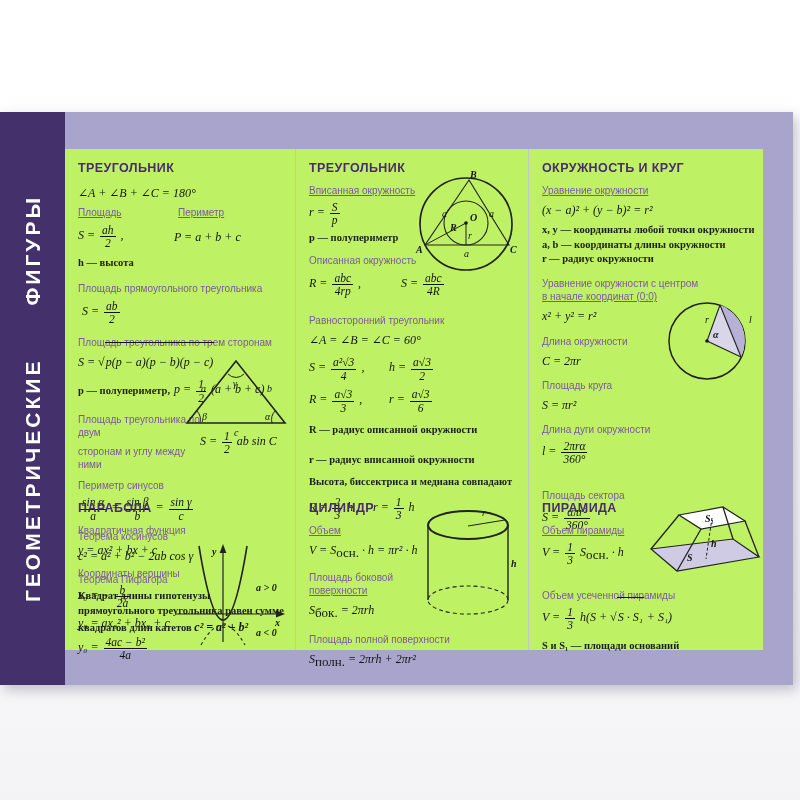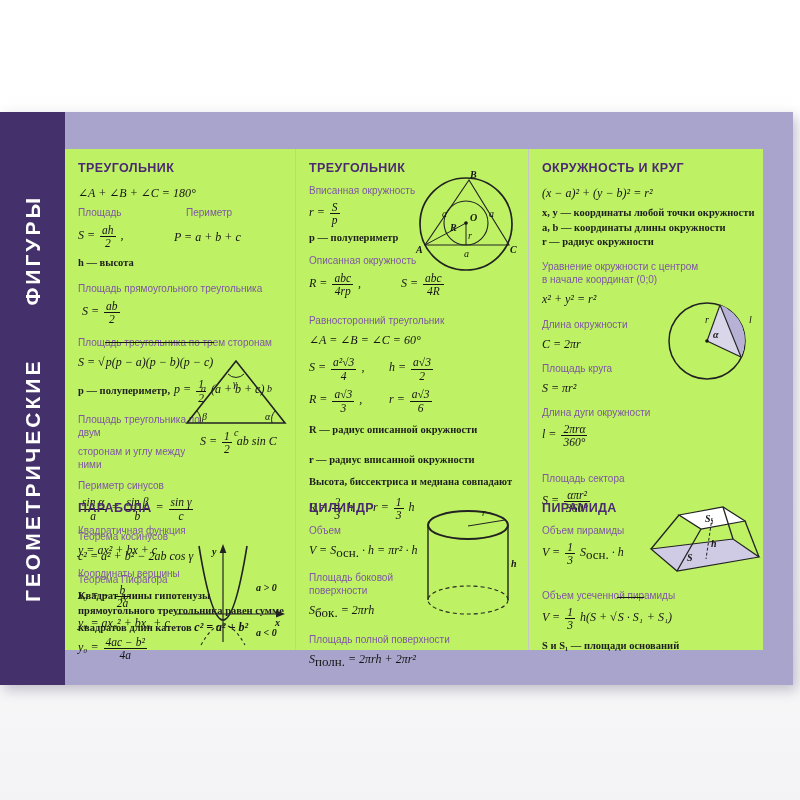--- a/index.html
+++ b/index.html
@@ -25,31 +25,31 @@
   .panel{
     background:#bef264;height:501px;
     display:grid;grid-template-columns:231px 233px 234px;
   }
   .colm{position:relative;padding:12px 6px 0 13px;box-sizing:border-box;}
   .colm.b{border-right:1px solid #c6c6cc;}
   .sec2{position:absolute;top:352px;left:13px;right:6px;}
 
   .h1{font-size:12.5px;font-weight:bold;color:#4b2a72;letter-spacing:.4px;margin:0 0 9px 0;}
   .lbl{font-size:10px;color:#7e56a4;margin:8px 0 2px 0;line-height:1.3;}
-  .lbl.t{margin-top:0;}
+  .lbl.t{margin-top:0;text-decoration:underline;}
   .note{font-family:"Liberation Serif","DejaVu Serif",serif;font-weight:bold;font-size:10.5px;color:#1d1d1d;margin:3px 0;line-height:1.4;}
   .math{font-family:"Liberation Serif","DejaVu Serif",serif;font-style:italic;font-size:12px;color:#141414;margin:3px 0;line-height:1.5;}
   div.math{margin:4px 0;}
   .pair{display:flex;align-items:center;}
   .pair >span:first-child{width:96px;}
   .pair.w92 >span:first-child{width:92px;}
   .pair.w80 >span:first-child{width:80px;}
   .pair.w62 >span:first-child{width:64px;}
   .lblpair{display:flex;}
-  .lblpair >span:first-child{width:108px;}
+  .lblpair >span:first-child{width:100px;}
   .inline-row{display:flex;align-items:center;flex-wrap:wrap;}
   .inline-row .math{margin-left:4px;}
   .tworow{display:flex;align-items:center;}
   .tworow .lbl{width:122px;margin:6px 0 0 0;}
   .tworow .math{margin-top:10px;}
 
   .frac{display:inline-block;vertical-align:-0.75em;text-align:center;margin:0 2px;line-height:1.08;font-size:11.5px;}
   .frac .fn{display:block;padding:0 2px;}
   .frac .fd{display:block;border-top:1px solid #141414;padding:0 2px;}
   .ovl{border-top:1px solid #141414;padding:12px 1px;}
@@ -220,20 +220,21 @@
           <ellipse class="dln" cx="46" cy="95" rx="40" ry="14" stroke-width="1.1" stroke-dasharray="4,3"></ellipse>
           <line class="dln" x1="46" y1="21" x2="83" y2="15" stroke-width="1"></line>
           <text class="mlab" x="60" y="11">r</text>
           <text class="mlab b" x="89" y="62">h</text>
         </svg>
       </div>
 
       <div class="colm">
         <div>
           <div class="h1">ОКРУЖНОСТЬ И КРУГ</div>
+          <div class="lbl t">Уравнение окружности</div>
           <div class="math">(x − a)² + (y − b)² = r²</div>
           <div class="note" style="margin:0">x, y — координаты любой точки окружности</div>
           <div class="note" style="margin:0">a, b — координаты длины окружности</div>
           <div class="note" style="margin:0">r — радиус окружности</div>
           <div class="lbl" style="margin-top:10px;margin-bottom:0">Уравнение окружности с центром</div>
           <div class="lbl t">в начале координат (0;0)</div>
           <div class="math">x² + y² = r²</div>
           <div class="lbl" style="margin-top:10px">Длина окружности</div>
           <div class="math">C = 2πr</div>
           <div class="lbl" style="margin-top:9px">Площадь круга</div>

